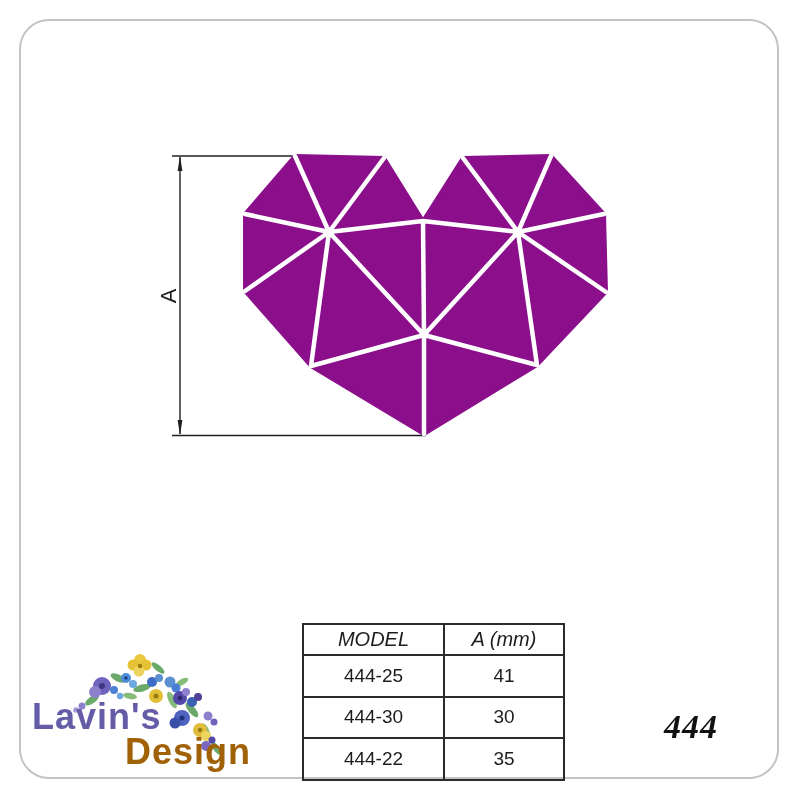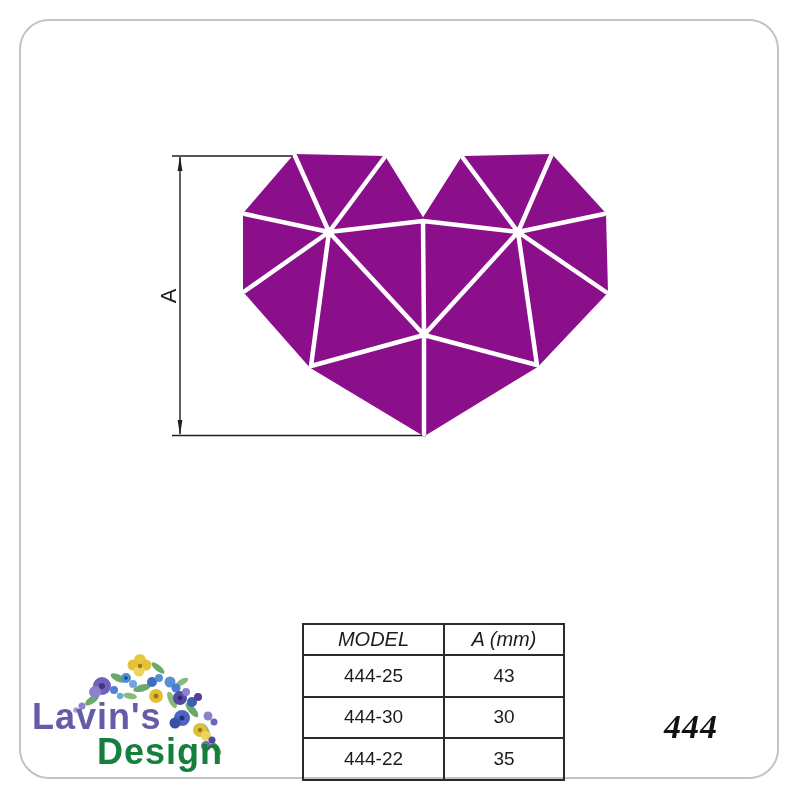--- a/index.html
+++ b/index.html
@@ -69,21 +69,21 @@
   <table class="size-table">
     <thead>
       <tr>
         <th class="col-model">MODEL</th>
         <th>A (mm)</th>
       </tr>
     </thead>
     <tbody>
       <tr>
         <td>444-25</td>
-        <td>43</td>
+        <td>41</td>
       </tr>
       <tr>
         <td>444-30</td>
         <td>30</td>
       </tr>
       <tr>
         <td>444-22</td>
         <td>35</td>
       </tr>
     </tbody>
@@ -164,18 +164,18 @@
           <circle cx="84" cy="72" r="4" fill="#4f7fd4"></circle>
             <circle cx="90" cy="78" r="3.2" fill="#6fa8e0"></circle>
         </g>
         <g>
           <circle cx="52" cy="88" r="3.5" fill="#8d80cc"></circle>
             <circle cx="46" cy="92" r="2.8" fill="#a89ad8"></circle>
         </g>
       </g>
     </svg>
     <div class="logo-line logo-line1" style="color: rgb(101, 92, 168);">Lavin's</div>
-    <div class="logo-line logo-line2" style="color: #15803d;">Design</div>
+    <div class="logo-line logo-line2" style="color: #a16207; margin-left: 28px;">Design</div>
   </div>
 
   <div class="model-number">444</div>
 
 </div>
 
 </body></html>

